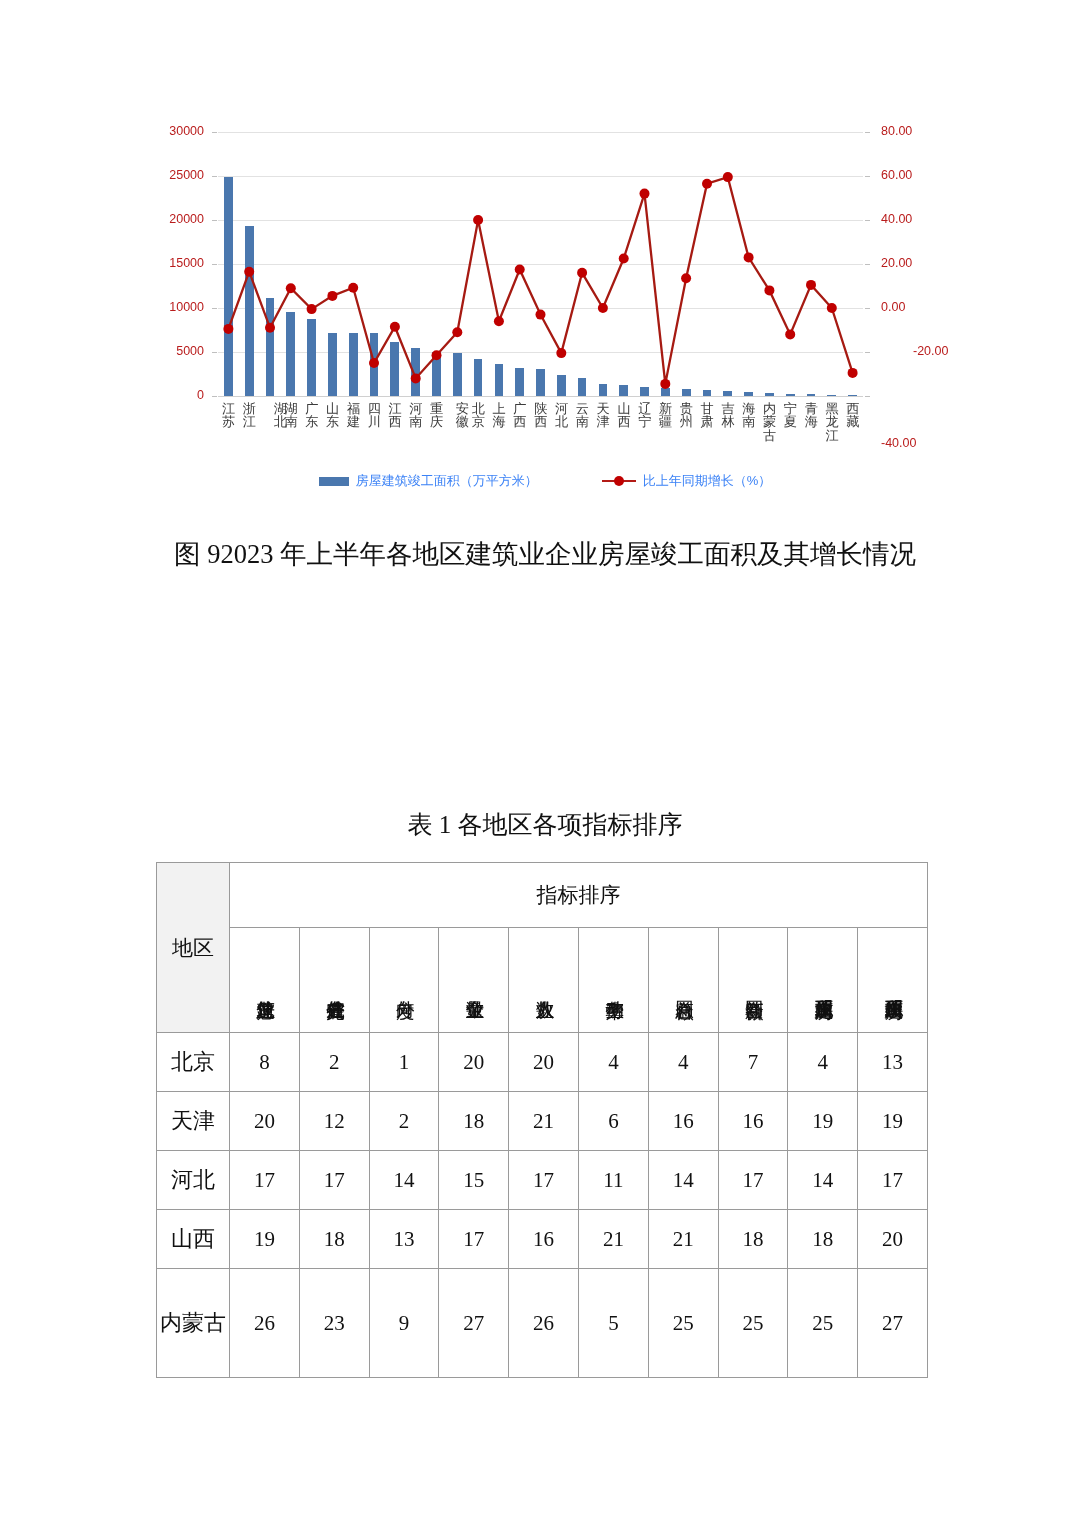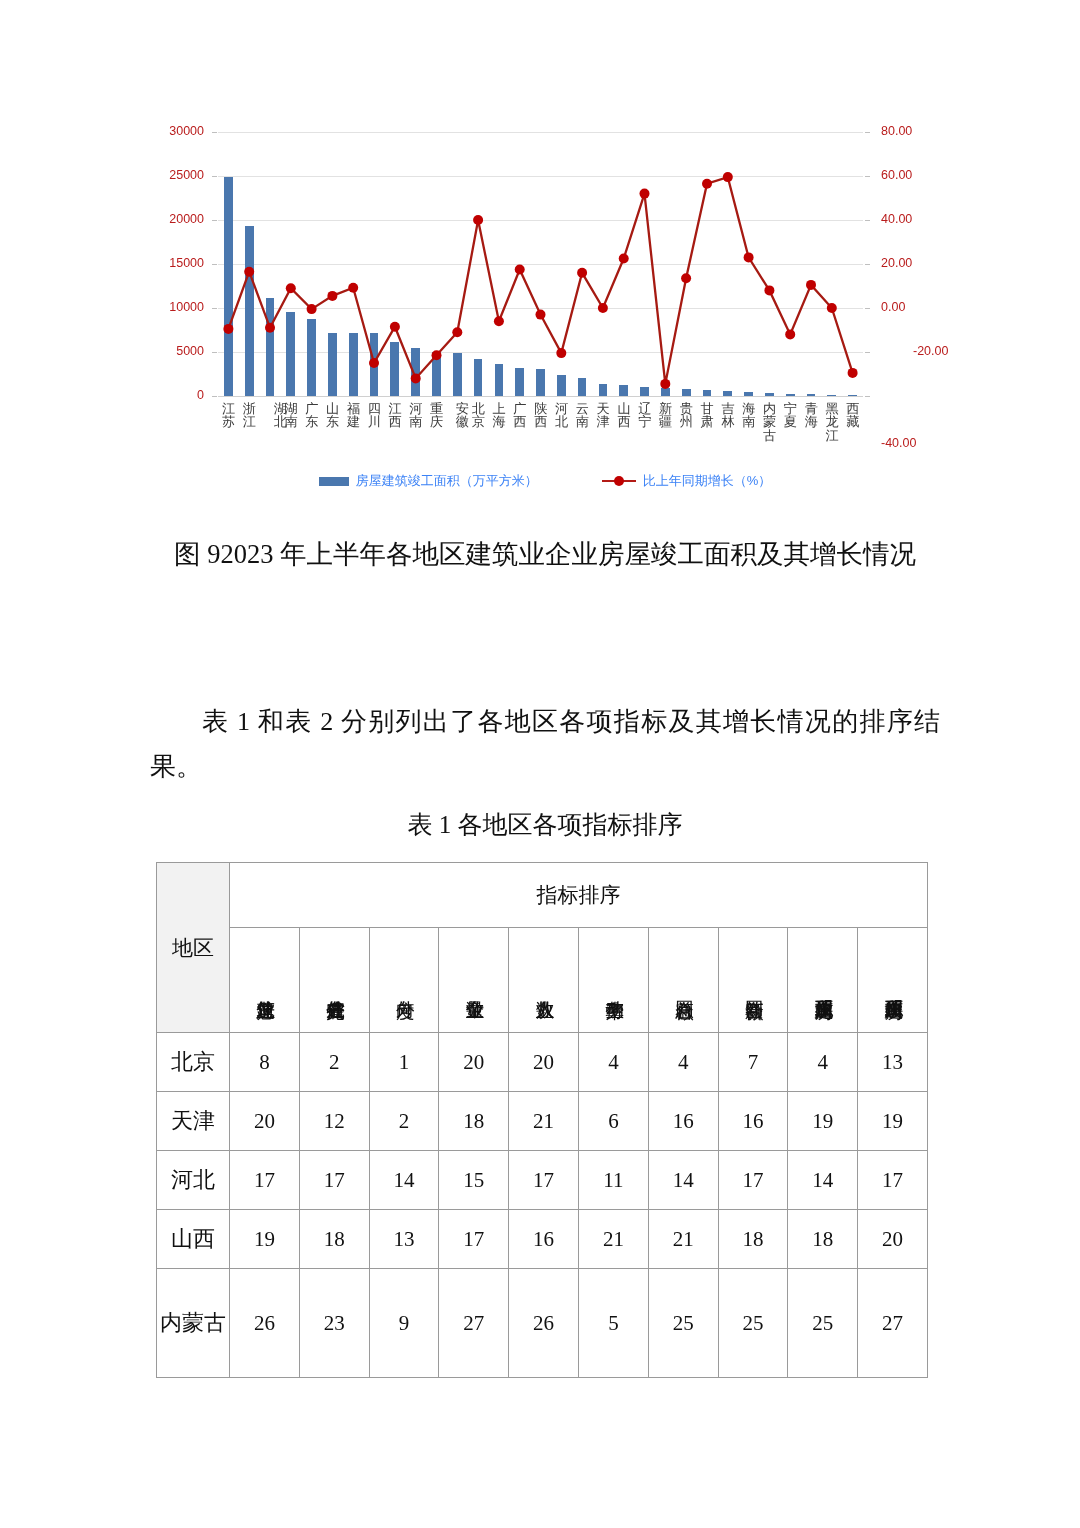--- a/index.html
+++ b/index.html
@@ -374,21 +374,20 @@
             <span class="dt"></span>
           </span>
         <span>比上年同期增长（%）</span>
       </div>
     </div>
   </div>
 
   <div class="fig-caption">图 92023 年上半年各地区建筑业企业房屋竣工面积及其增长情况</div>
 
 
-  <div class="para">表 1 和表 2 分别列出了各地区各项指标及其增长情况的排序结果。</div>
 
   <div class="table-title">表 1 各地区各项指标排序</div>
 
   <div class="rank-table-wrap">
     <table class="rank">
       <thead>
         <tr>
           <th class="region-head" rowspan="2">地区</th>
           <th class="span-head" colspan="10">指标排序</th>
         </tr>

